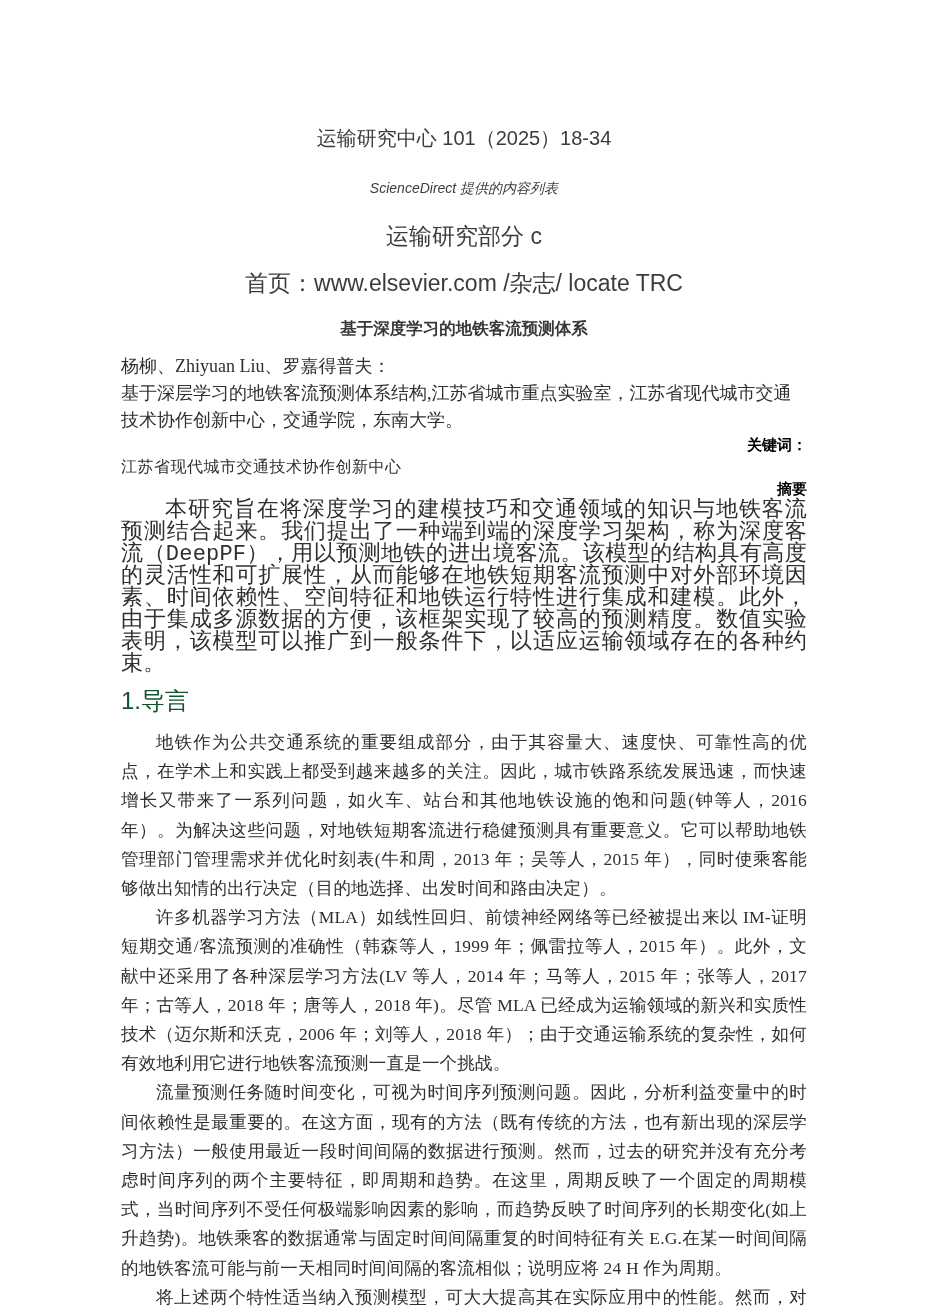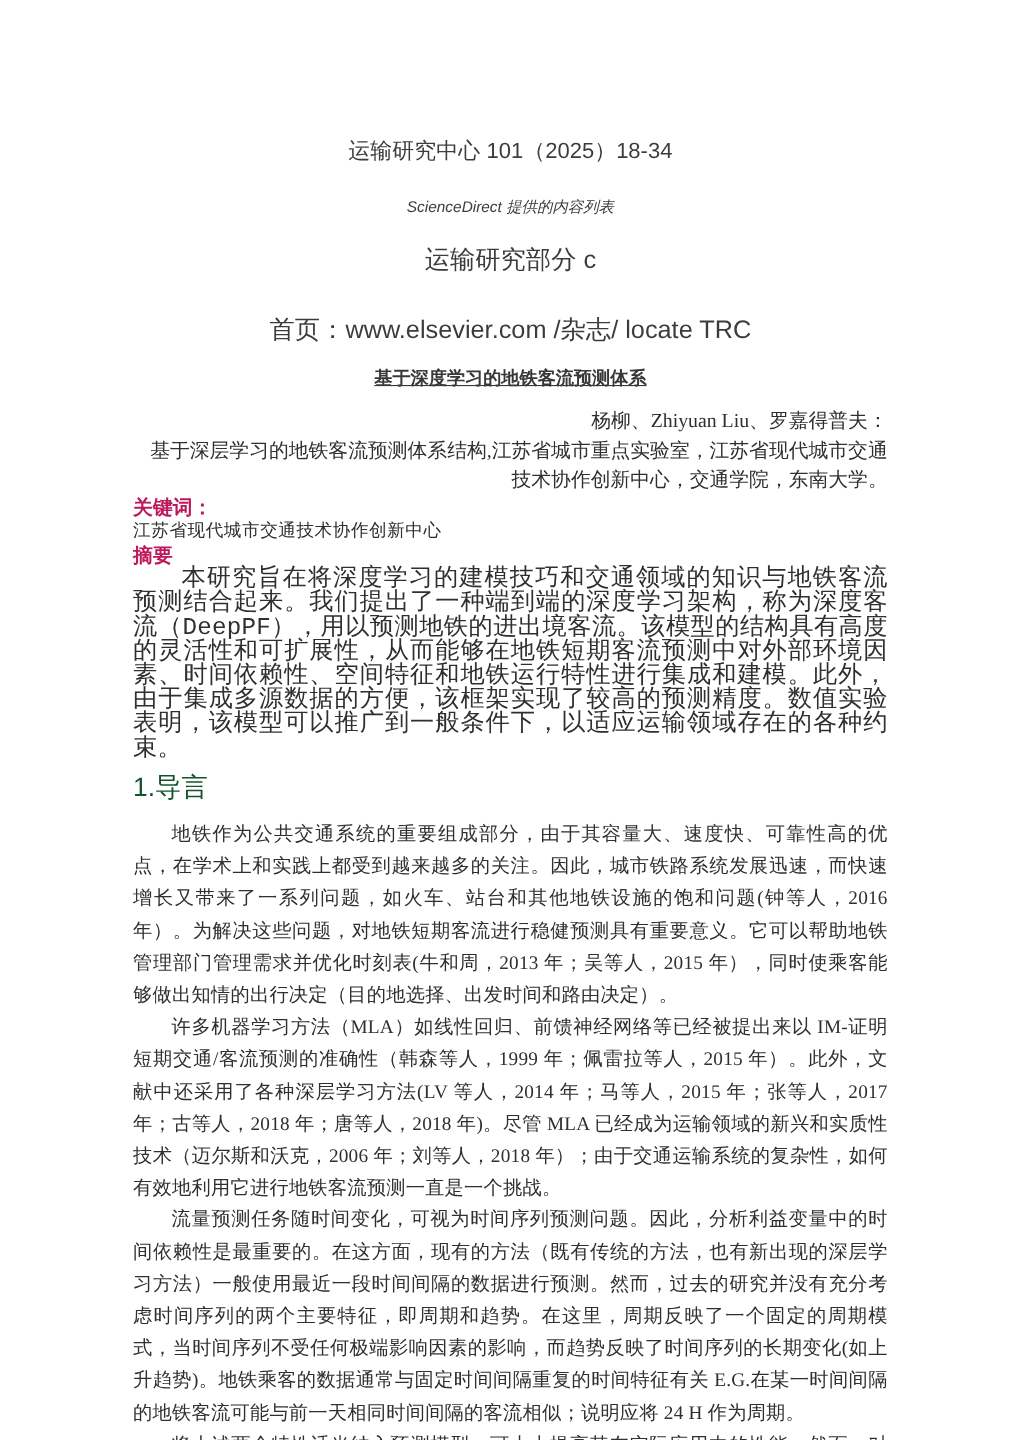--- a/index.html
+++ b/index.html
@@ -18,42 +18,43 @@
   }
   
   .hdr {
     text-align: center;
     color: #3c3c3c;
     font-family: "Liberation Sans", "DejaVu Sans", sans-serif;
   }
   .hdr-journal-line   { font-size: 20px;   line-height: 24px; }
   .hdr-contents-line  { font-size: 14px;   line-height: 24px; margin-top: 26px; font-style: italic; }
   .hdr-journal-name   { font-size: 23px;   line-height: 30px; margin-top: 21px; }
-  .hdr-homepage-line  { font-size: 23px;   line-height: 30px; margin-top: 33px; }
-  .hdr-article-title  { font-size: 16.5px; line-height: 22px; margin-top: 19px; font-weight: 600; color: #383838; text-decoration: underline; }
+  .hdr-homepage-line  { font-size: 23px;   line-height: 30px; margin-top: 17px; }
+  .hdr-article-title  { font-size: 16.5px; line-height: 22px; margin-top: 19px; font-weight: 600; color: #383838; }
 
   
   .serif {
     font-family: "Liberation Serif", "DejaVu Serif", serif;
     color: #2f2f2f;
   }
   .author-block {
     margin-top: 14px;
     font-size: 18px;
     line-height: 27px;
     text-align: left;
   }
-  .author-block .line { display: block; text-align: right; }
+  .author-block .line { display: block; }
 
   .label-bold {
     font-family: "Liberation Sans", "DejaVu Sans", sans-serif;
     font-weight: bold;
-    color: #be185d;
-    font-size: 18px;
+    color: #000000;
+    font-size: 15px;
     line-height: 22px;
+    text-align: right;
   }
   .keywords-text {
     font-size: 16px;
     line-height: 22px;
     letter-spacing: 0.5px;
   }
   .abstract-text {
     font-size: 22px;
     line-height: 22px;
     text-align: justify;

